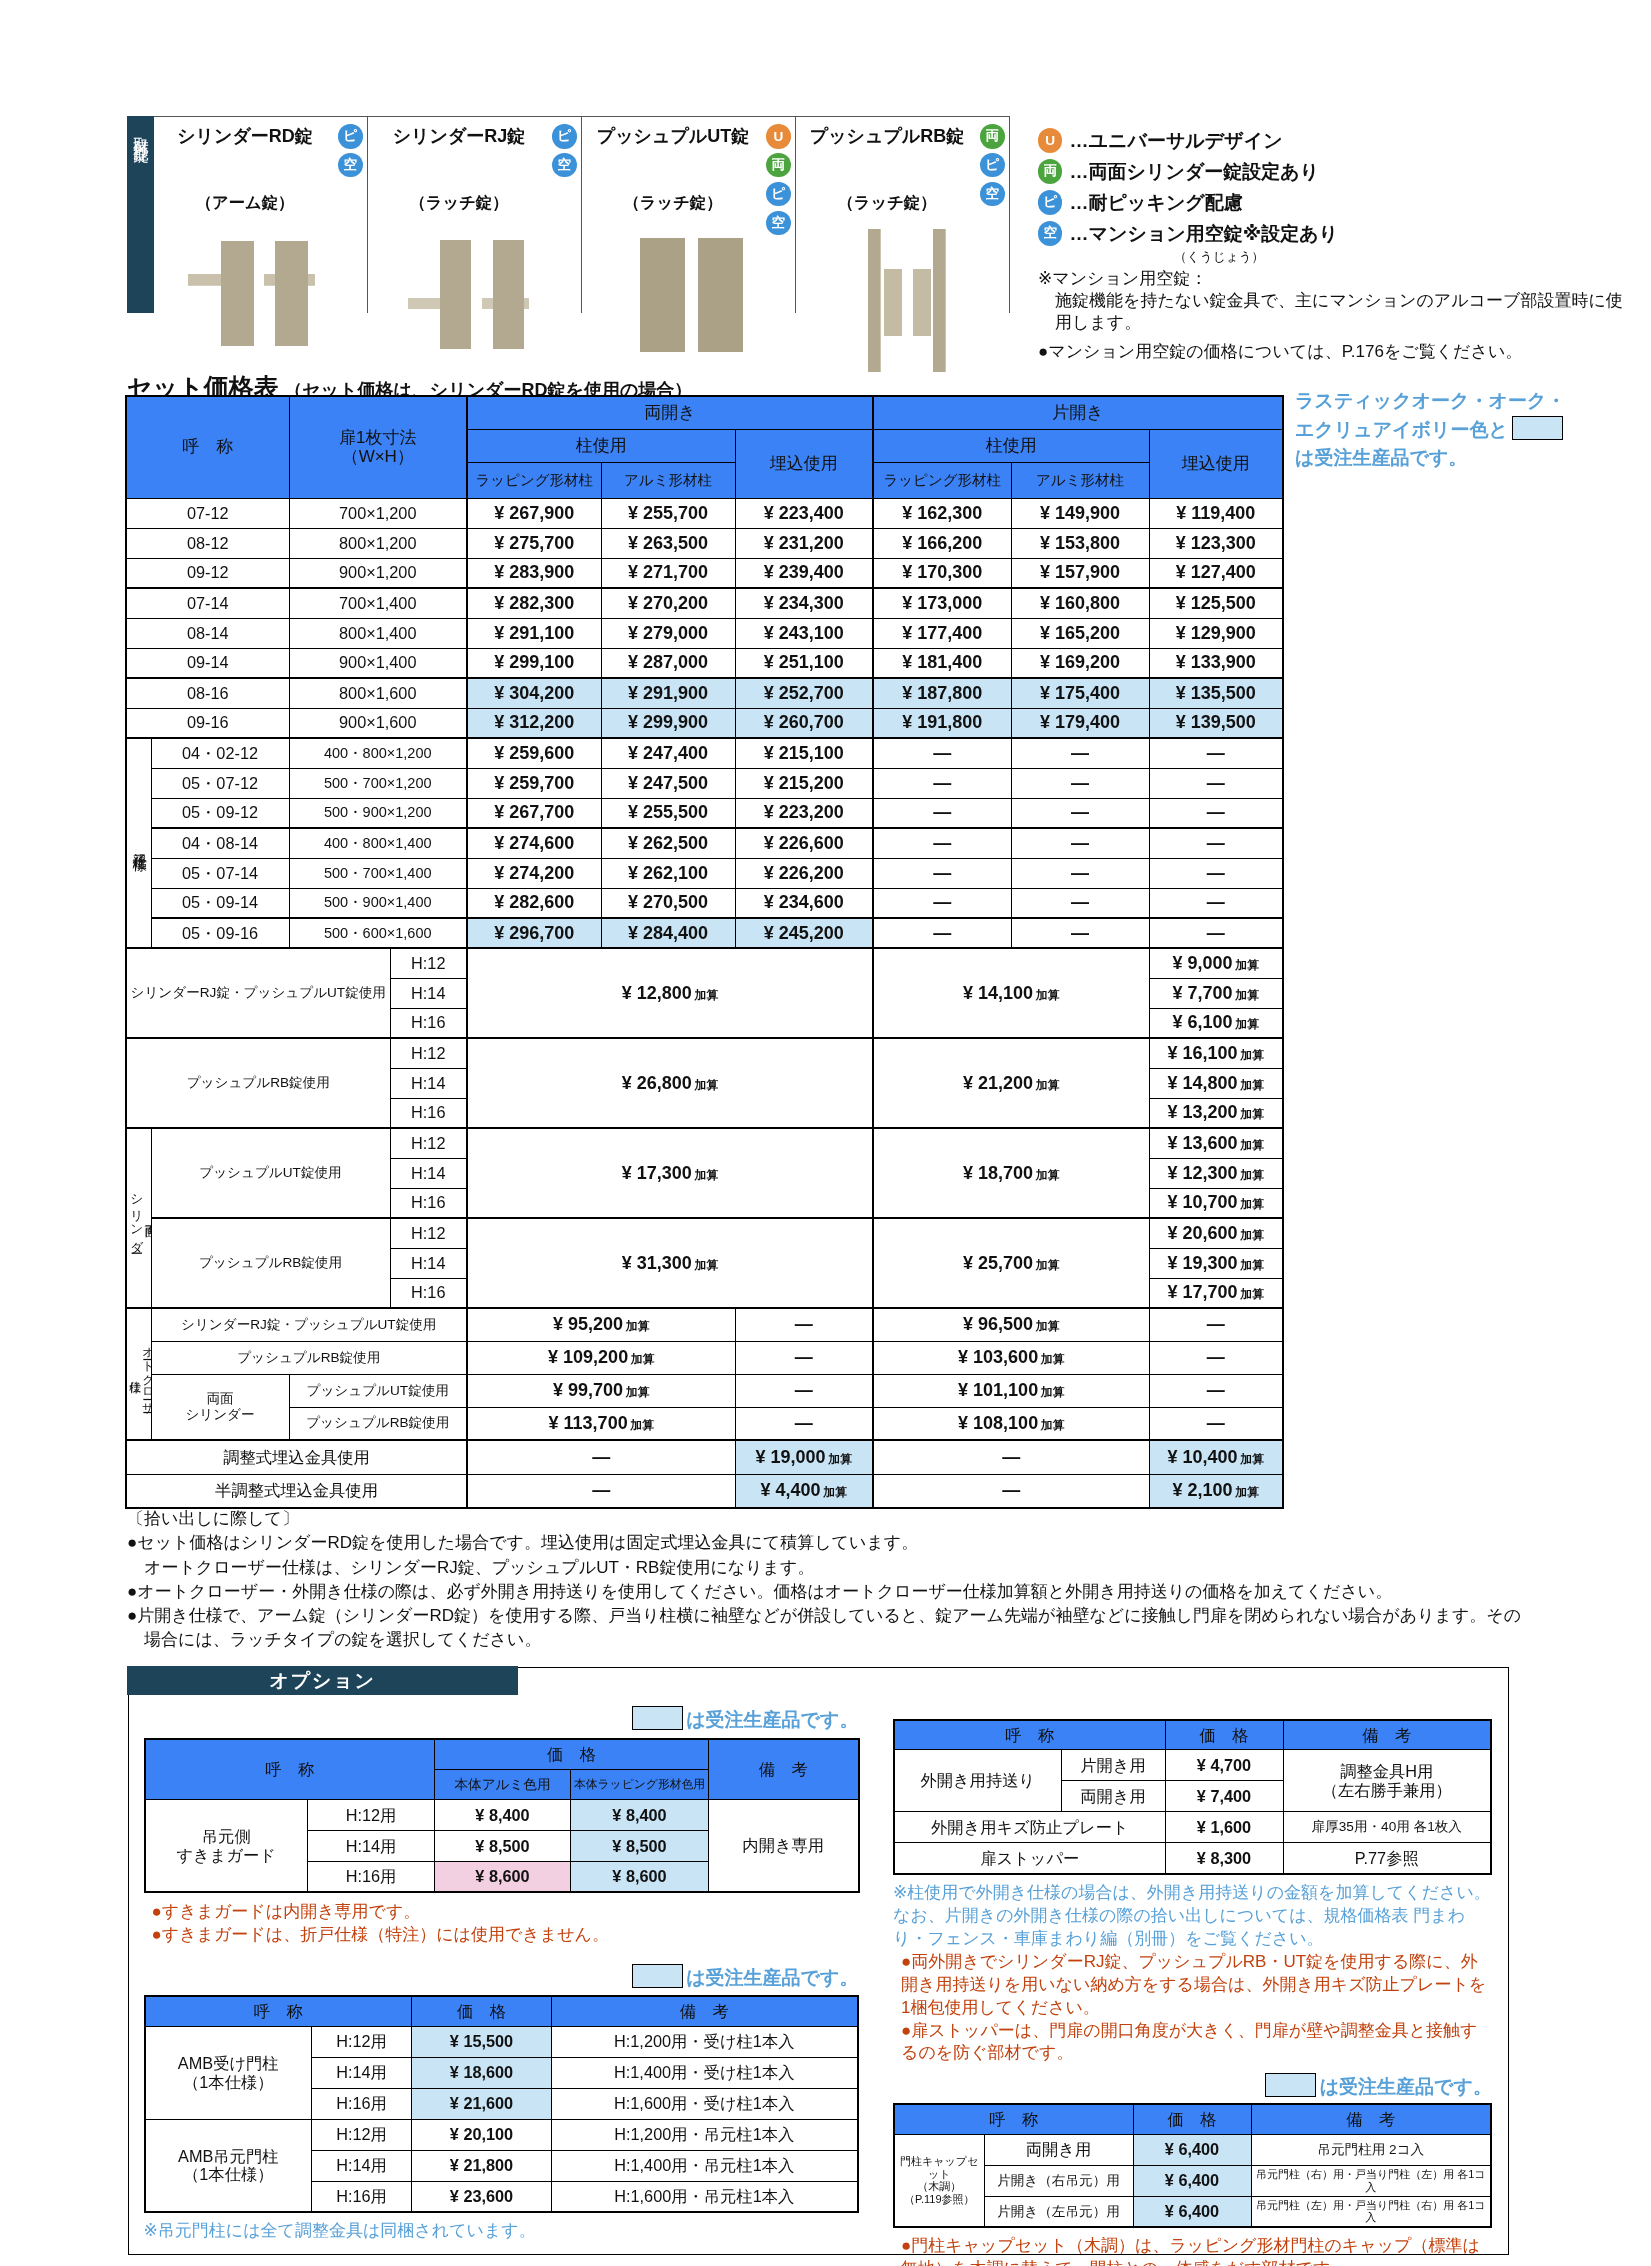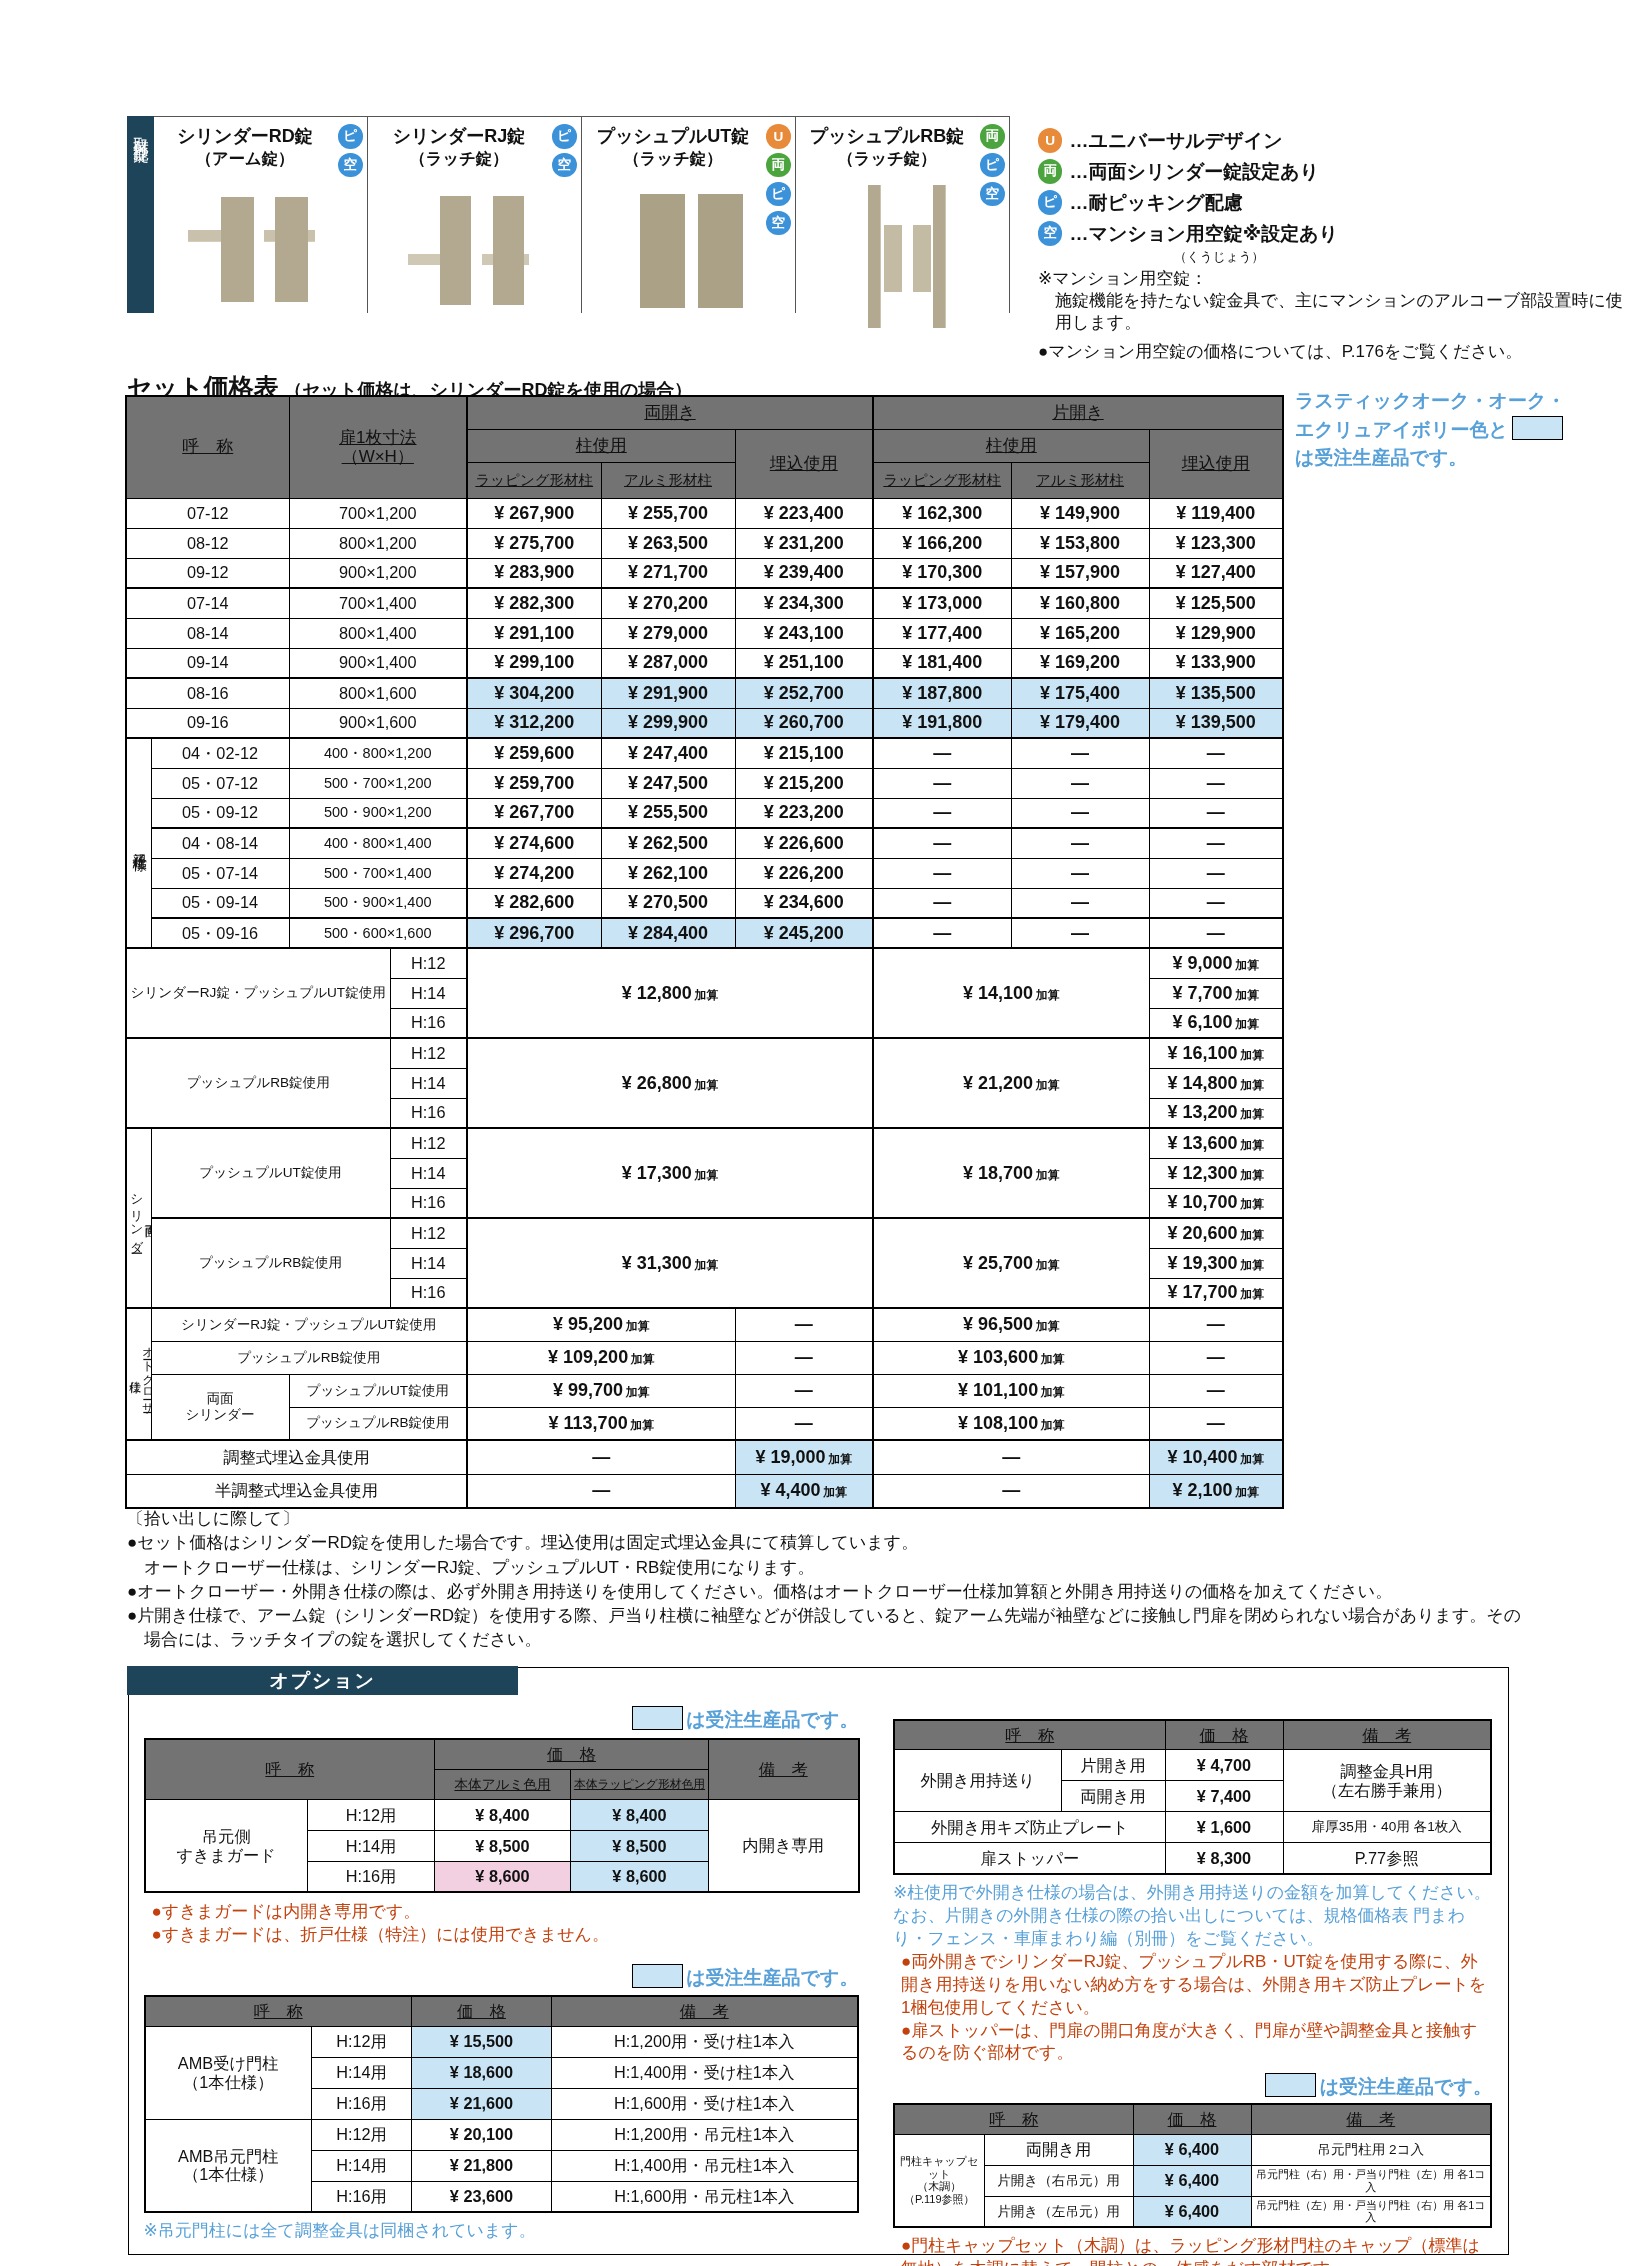--- a/index.html
+++ b/index.html
@@ -7,21 +7,21 @@
   .page{position:relative;width:1652px;height:2266px;background:#fff;overflow:hidden;}
 
   
   .topsec{position:absolute;left:127px;top:116px;width:905px;height:197px;display:flex;}
   .sidebar{width:27px;background:#1e4459;color:#fff;display:flex;align-items:flex-start;justify-content:center;padding-top:9px;}
   .sidebar .vts{font-size:15.4px;letter-spacing:2.7px;color:#fff;}
   .panels{display:flex;border-top:0.9px solid #555;}
   .panel{width:213px;border-right:0.9px solid #555;position:relative;}
   .ptitle{margin-top:7.2px;text-align:center;padding-right:31px;}
   .pname{font-size:18px;font-weight:bold;}
-  .psub{font-size:16.3px;font-weight:bold;}
+  .psub{font-size:16.3px;font-weight:bold;margin-top:44px;}
   .icostack{position:absolute;top:7.2px;right:4.5px;display:flex;flex-direction:column;gap:4.5px;}
   .ico{width:24.4px;height:24.4px;border-radius:50%;color:#fff;font-size:13.6px;font-weight:bold;display:flex;align-items:center;justify-content:center;flex:none;}
   .lockimg{width:181px;height:145px;margin:12.7px auto 0;background-repeat:no-repeat;}
   .lockimg.rd{background-image:
     linear-gradient(#b2a990,#b2a990),linear-gradient(#dad3c0,#dad3c0),
     linear-gradient(#b2a990,#b2a990),linear-gradient(#dad3c0,#dad3c0),
     linear-gradient(#c9c1ab,#c9c1ab),linear-gradient(#c9c1ab,#c9c1ab),
     linear-gradient(#8e8669,#8e8669);
     background-size:33px 105px,30px 101px,33px 105px,30px 101px,51px 11.8px,51px 11.8px,5.4px 9px;
     background-position:51px 14.5px,52px 16.3px,105px 14.5px,106px 16.3px,18px 47px,94px 47px,117px 72px;}
@@ -62,21 +62,21 @@
   table{border-collapse:collapse;table-layout:fixed;}
   td{overflow:hidden;}
   .main{position:absolute;left:125px;top:395px;width:1156px;border:2.7px solid #000;}
   .main td{border:0.9px solid #000;text-align:center;vertical-align:middle;font-size:16.3px;padding:0 1.8px;white-space:pre-line;line-height:1.15;}
   .main tr{height:30px;}
   .main tr.hr1{height:33px;}
   .main tr.hr2{height:36px;}
   .main tr.ac{height:33px;}
   .main tr.adj{height:34px;}
   .main tr.bt td{border-top:2.3px solid #000;}
-  td.h{background:#737373;font-size:17px;text-decoration:underline;}
+  td.h{background:#3b82f6;font-size:17px;}
   td.sm{font-size:14.5px;}
   td.xs{font-size:12.7px;}
   td.tiny{font-size:11px;}
   td.pr{font-weight:bold;font-size:18px;}
   td.lb{font-size:13.6px;}
   td.ds{font-weight:bold;font-size:18px;}
   td.hl{background:#c8e4f5;}
   td.pk{background:#f3d0e1;}
   td.bl2{border-left:2.3px solid #000 !important;}
   td.bl3{border-left:2.7px solid #000 !important;}

